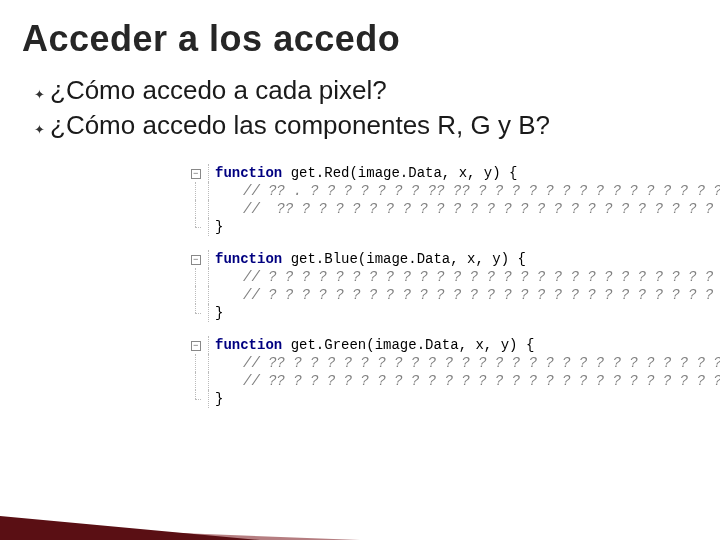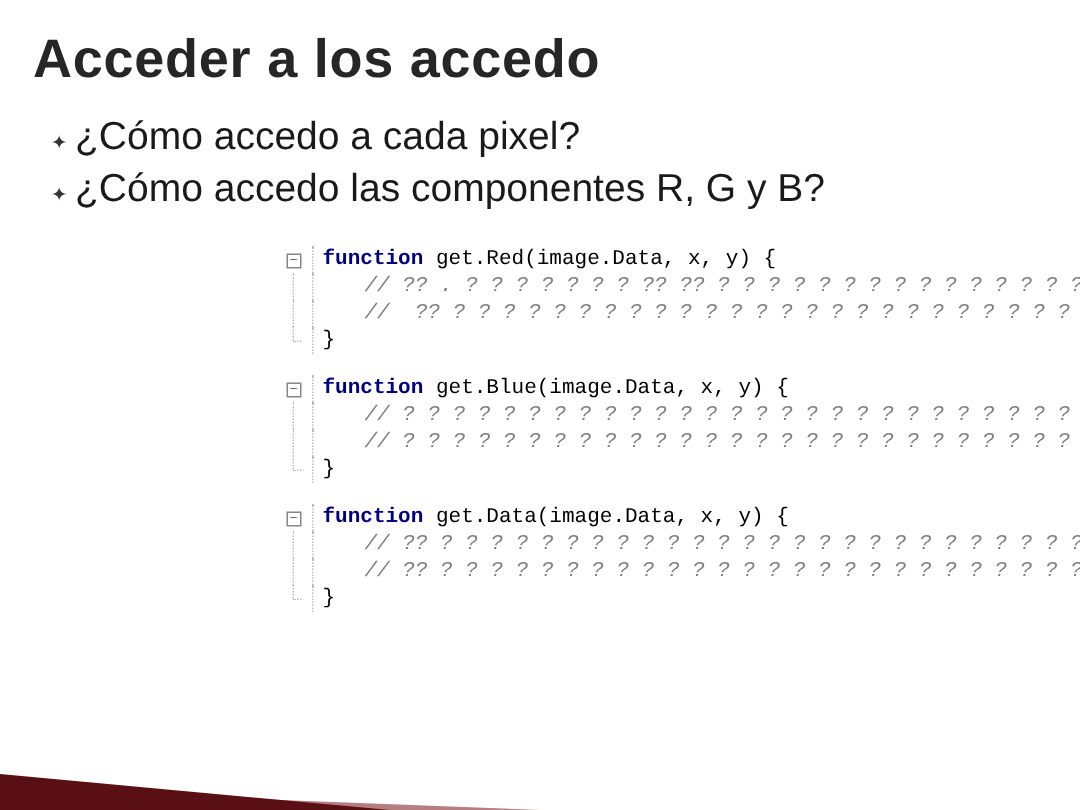--- a/index.html
+++ b/index.html
@@ -180,21 +180,21 @@
       </div>
     <div class="code-line">
         <div class="gutter collapse-end"></div>
         <div class="code-text"><span>}</span></div>
       </div>
   </div>
 
   <div class="code-block">
     <div class="code-line">
         <div class="gutter collapse-top"></div>
-        <div class="code-text"><span class="kw">function</span> <span class="fn">get.Data</span><span>(image.Data, x, y) {</span></div>
+        <div class="code-text"><span class="kw">function</span> <span class="fn">get.Green</span><span>(image.Data, x, y) {</span></div>
       </div>
     <div class="code-line">
         <div class="gutter collapse-mid"></div>
         <div class="code-text"><span class="indent"></span><span class="cm">// ?? ? ? ? ? ? ? ? ? ? ? ? ? ? ? ? ? ? ? ? ? ? ? ? ? ? ? ? ? ? ? ? ?</span></div>
       </div>
     <div class="code-line">
         <div class="gutter collapse-mid"></div>
         <div class="code-text"><span class="indent"></span><span class="cm">// ?? ? ? ? ? ? ? ? ? ? ? ? ? ? ? ? ? ? ? ? ? ? ? ? ? ? ? ? ? ? ? ? ?</span></div>
       </div>
     <div class="code-line">

